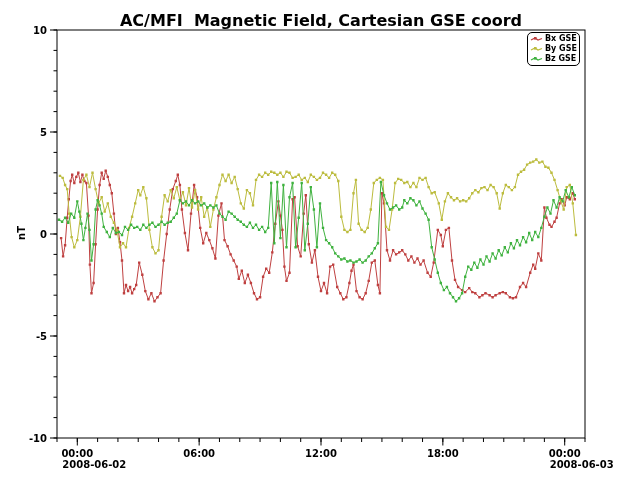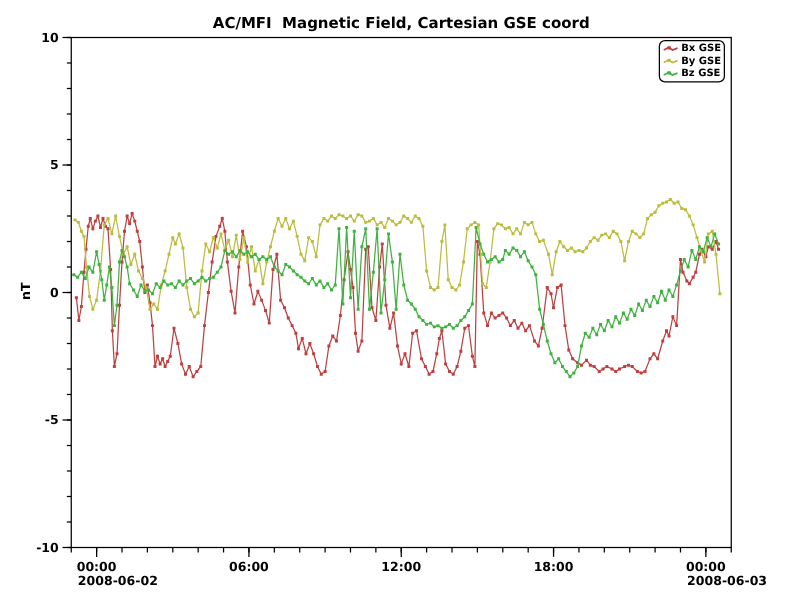--- a/index.html
+++ b/index.html
@@ -1,19 +1,19 @@
 <!DOCTYPE html>
 <html><head>
 <meta charset="utf-8">
 <style>
   html,body{margin:0;padding:0;background:#ffffff;}
   #canvas{position:relative;width:640px;height:480px;background:#ffffff;overflow:hidden;
           font-family:"DejaVu Sans","Liberation Sans",sans-serif;}
   #plot-title{position:absolute;left:57px;top:11px;width:528px;text-align:center;
-              font-size:12px;font-weight:bold;color:#000;white-space:pre;}
+              font-size:16px;font-weight:bold;color:#000;white-space:pre;}
   #y-axis-label{position:absolute;left:8px;top:226px;width:30px;height:14px;
                 font-size:10px;font-weight:bold;color:#000;
                 transform:rotate(-90deg);transform-origin:center center;text-align:center;}
   #plot-svg{position:absolute;left:0;top:0;}
   #legend{position:absolute;left:527px;top:32px;width:53px;height:34px;
           border:1px solid #000;border-radius:5px;background:#fff;
           display:flex;flex-direction:column;justify-content:space-around;
           padding:1px 2px;box-sizing:border-box;}
   .legend-row{display:flex;align-items:center;gap:2px;height:10px;}
   .legend-row span{font-size:8px;font-weight:bold;color:#000;line-height:8px;white-space:nowrap;}

